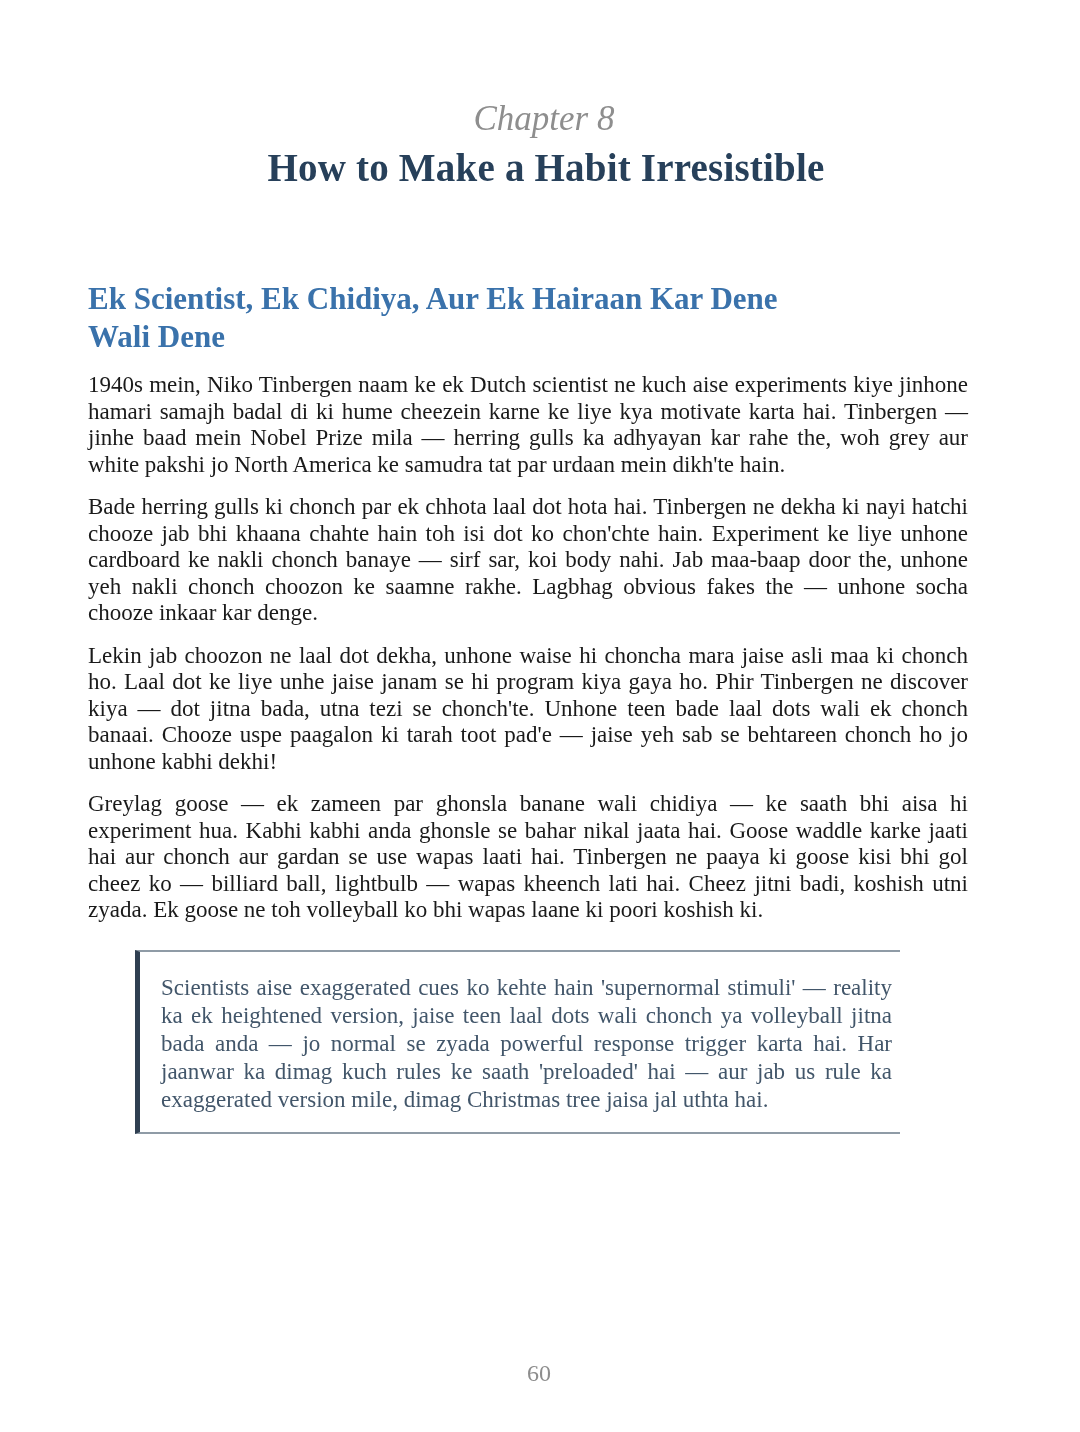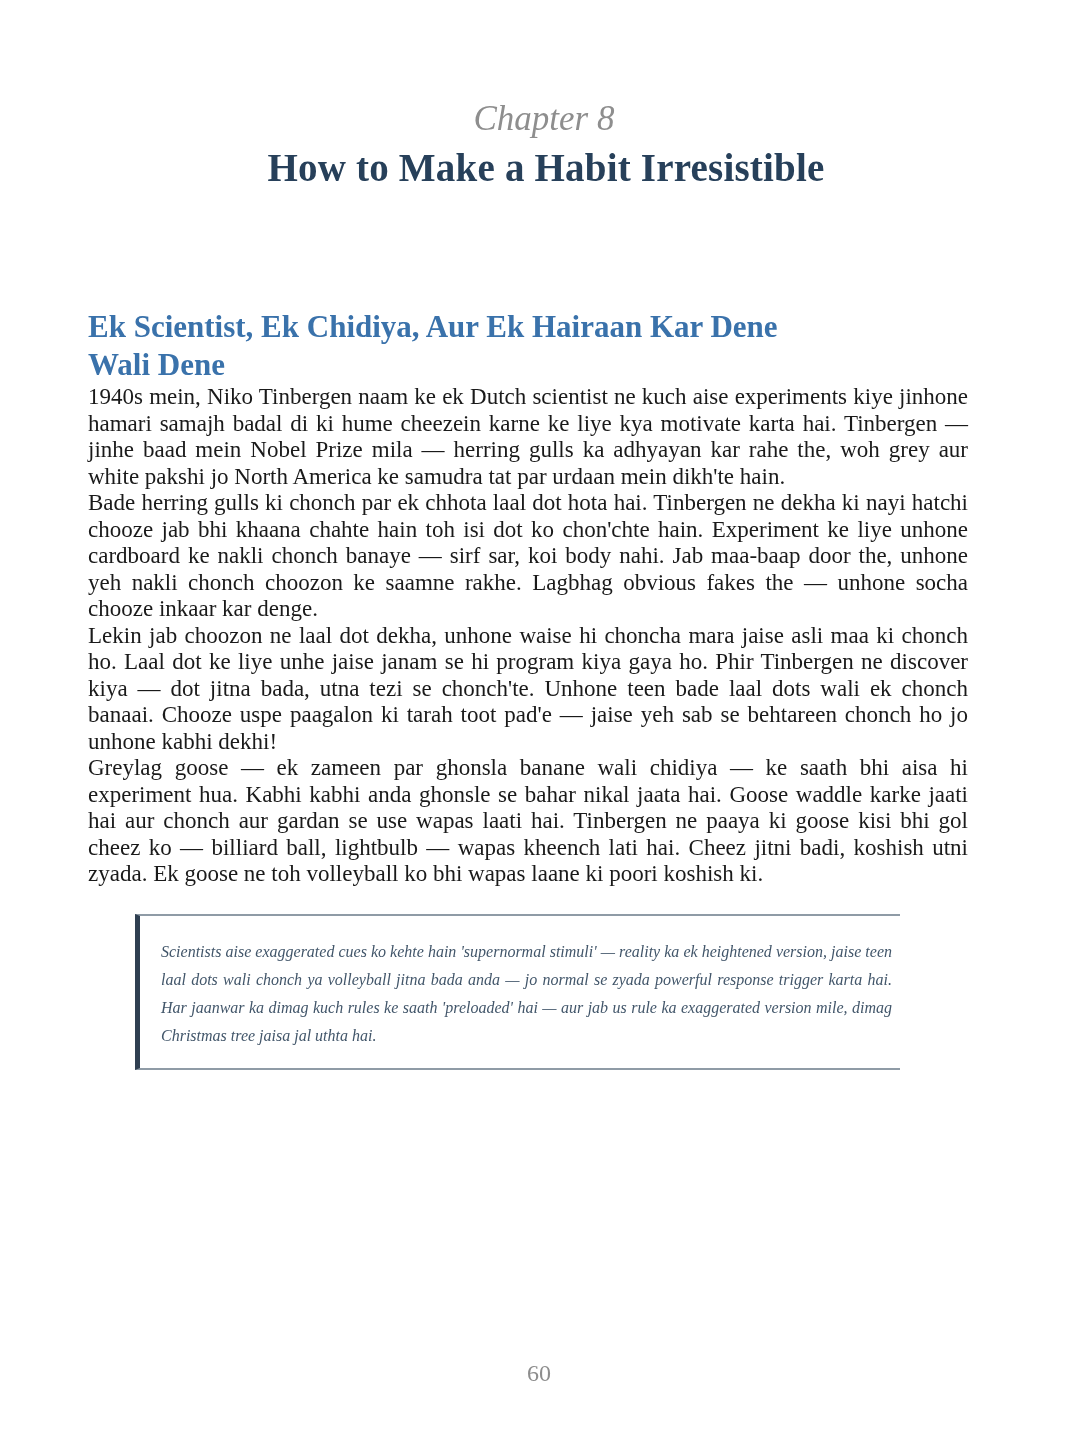--- a/index.html
+++ b/index.html
@@ -40,46 +40,45 @@
     line-height:48px;
     margin-top:4px;
     color:var(--c-title);
     letter-spacing:0.2px;
     padding-left:12px;
   }
   .content{
     margin:0 112px 0 88px; 
   }
   .section-heading{
-    margin-top:116px;
+    margin-top:88px;
     font-weight:bold;
     font-size:31px;
     line-height:38px;
     color:var(--c-heading);
   }
   .body-para{
     font-size:23px;
     line-height:26.5px;
     color:var(--c-body);
     text-align:justify;
-    margin-top:0;
+    margin-top:16px;
   }
   .body-para + .body-para{
   }
   .quote-block{
     margin:26px 68px 0 47px; 
     border-left:5px solid var(--c-quote-border);
     border-top:2px solid var(--c-quote-line);
     border-bottom:2px solid var(--c-quote-line);
     padding:22px 8px 18px 21px;
     background:var(--c-bg);
   }
   .quote-text{
-    font-style:italic;
-    font-size:16px;
+    font-size:23px;
     line-height:28px;
     color:var(--c-quote);
     text-align:justify;
   }
   .page-number{
     position:absolute;
     left:0;
     right:2px;
     top:1360px;
     text-align:center;

